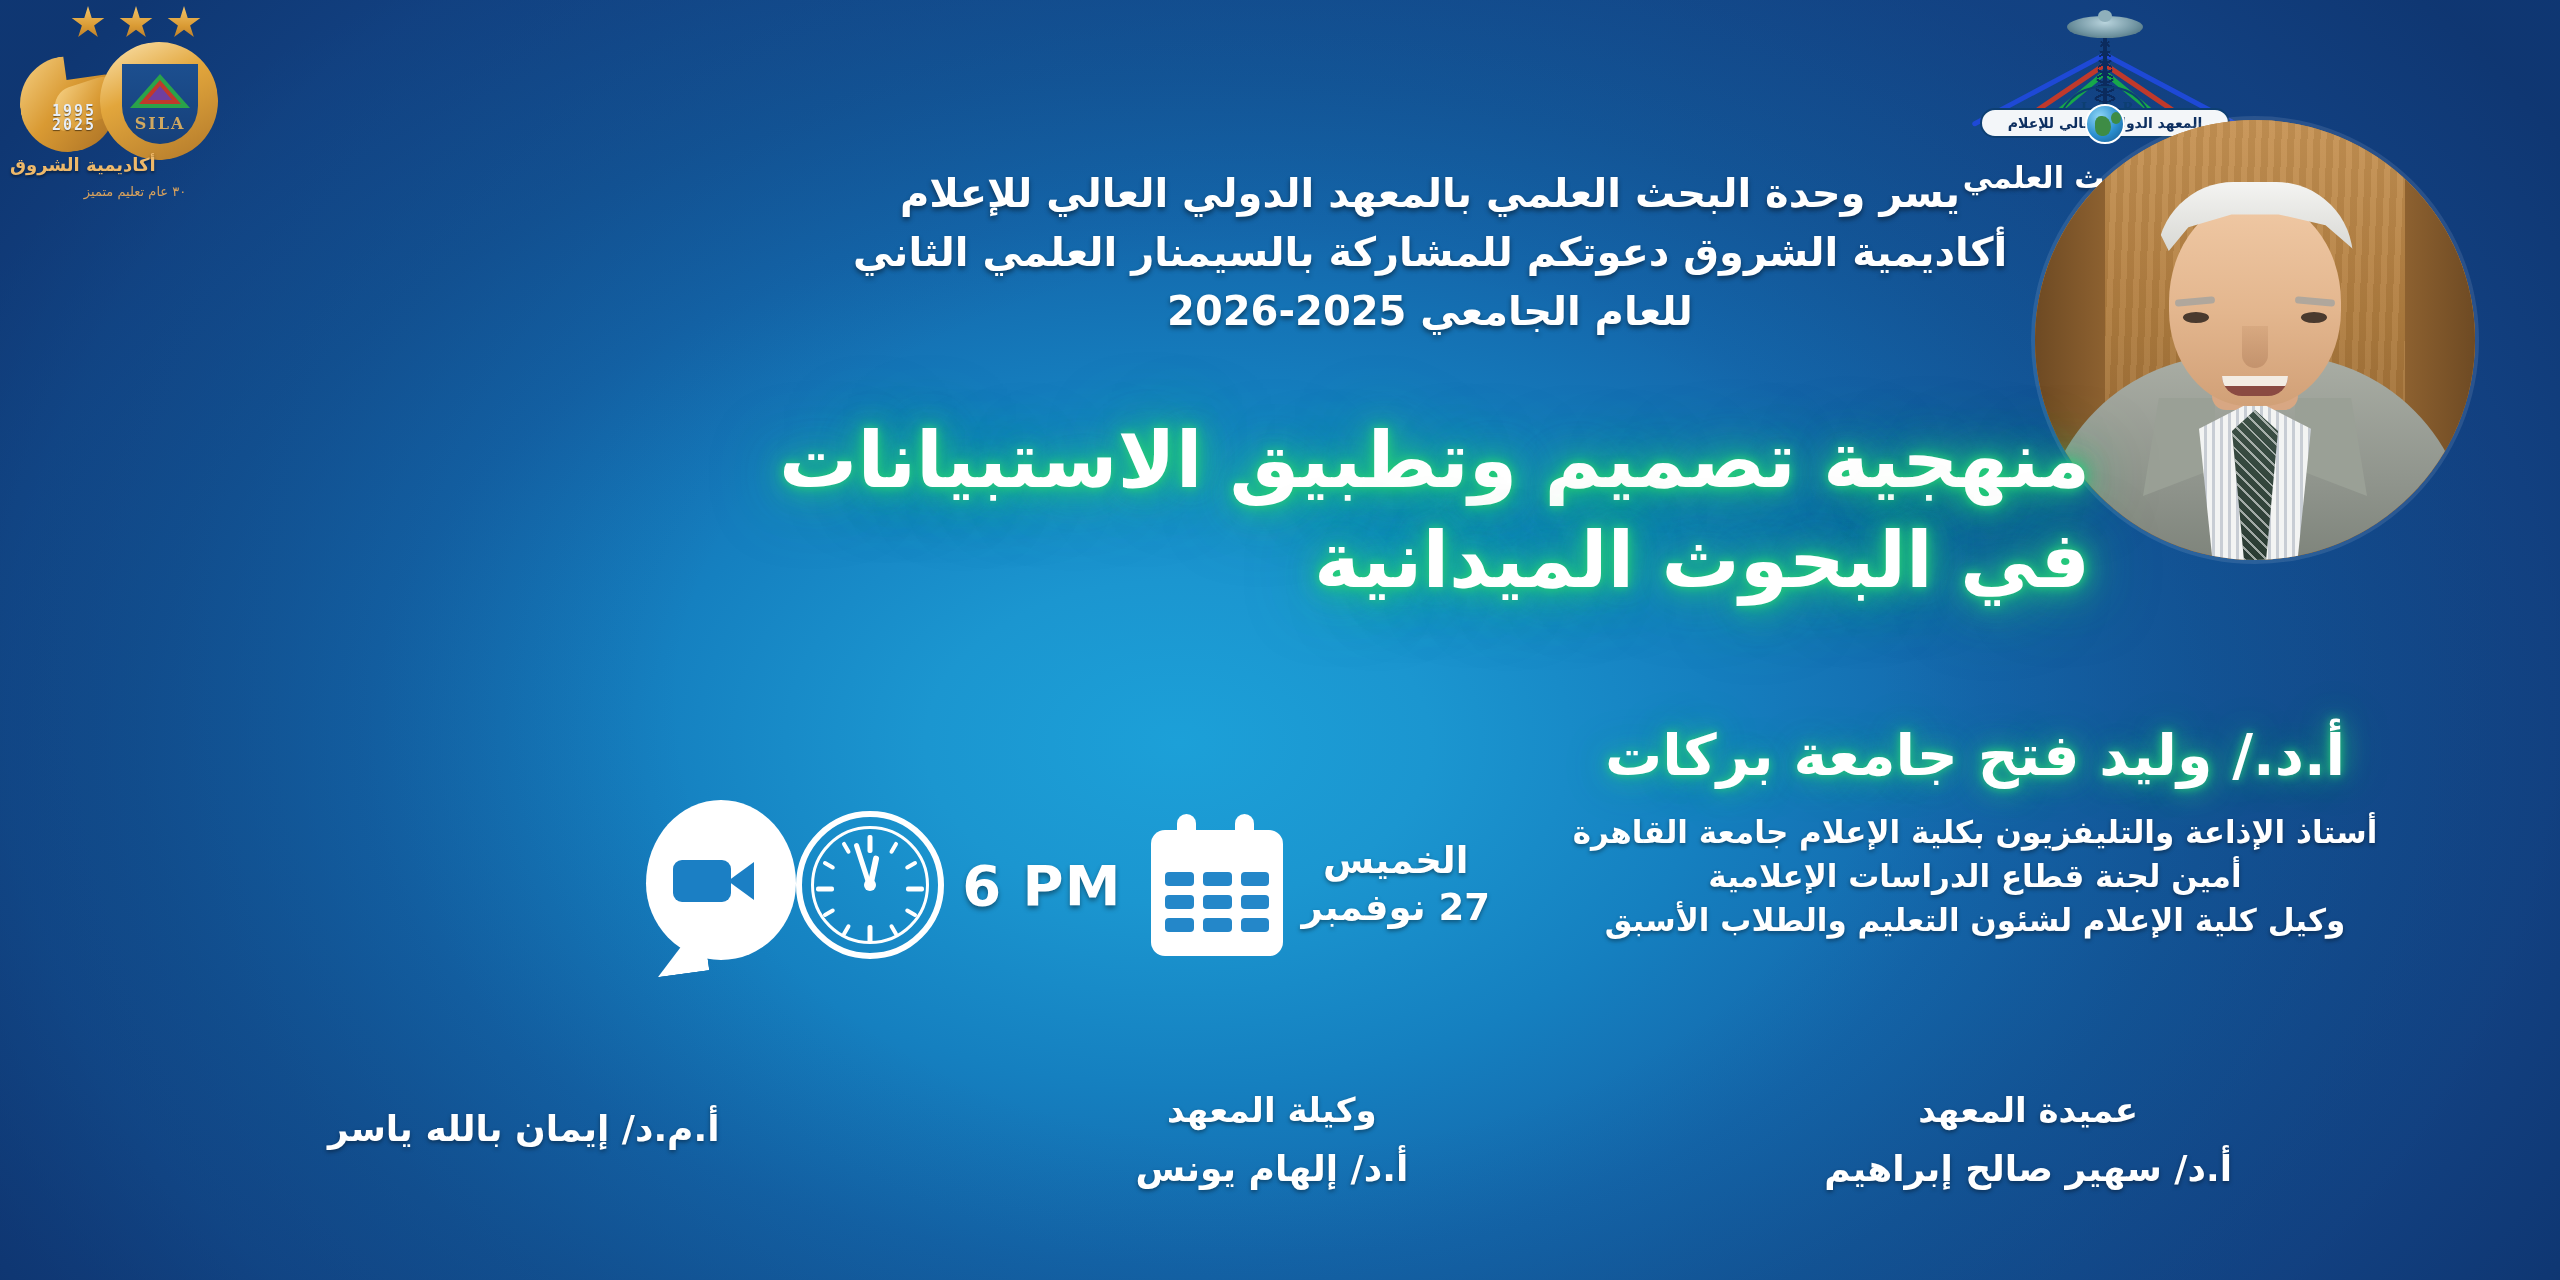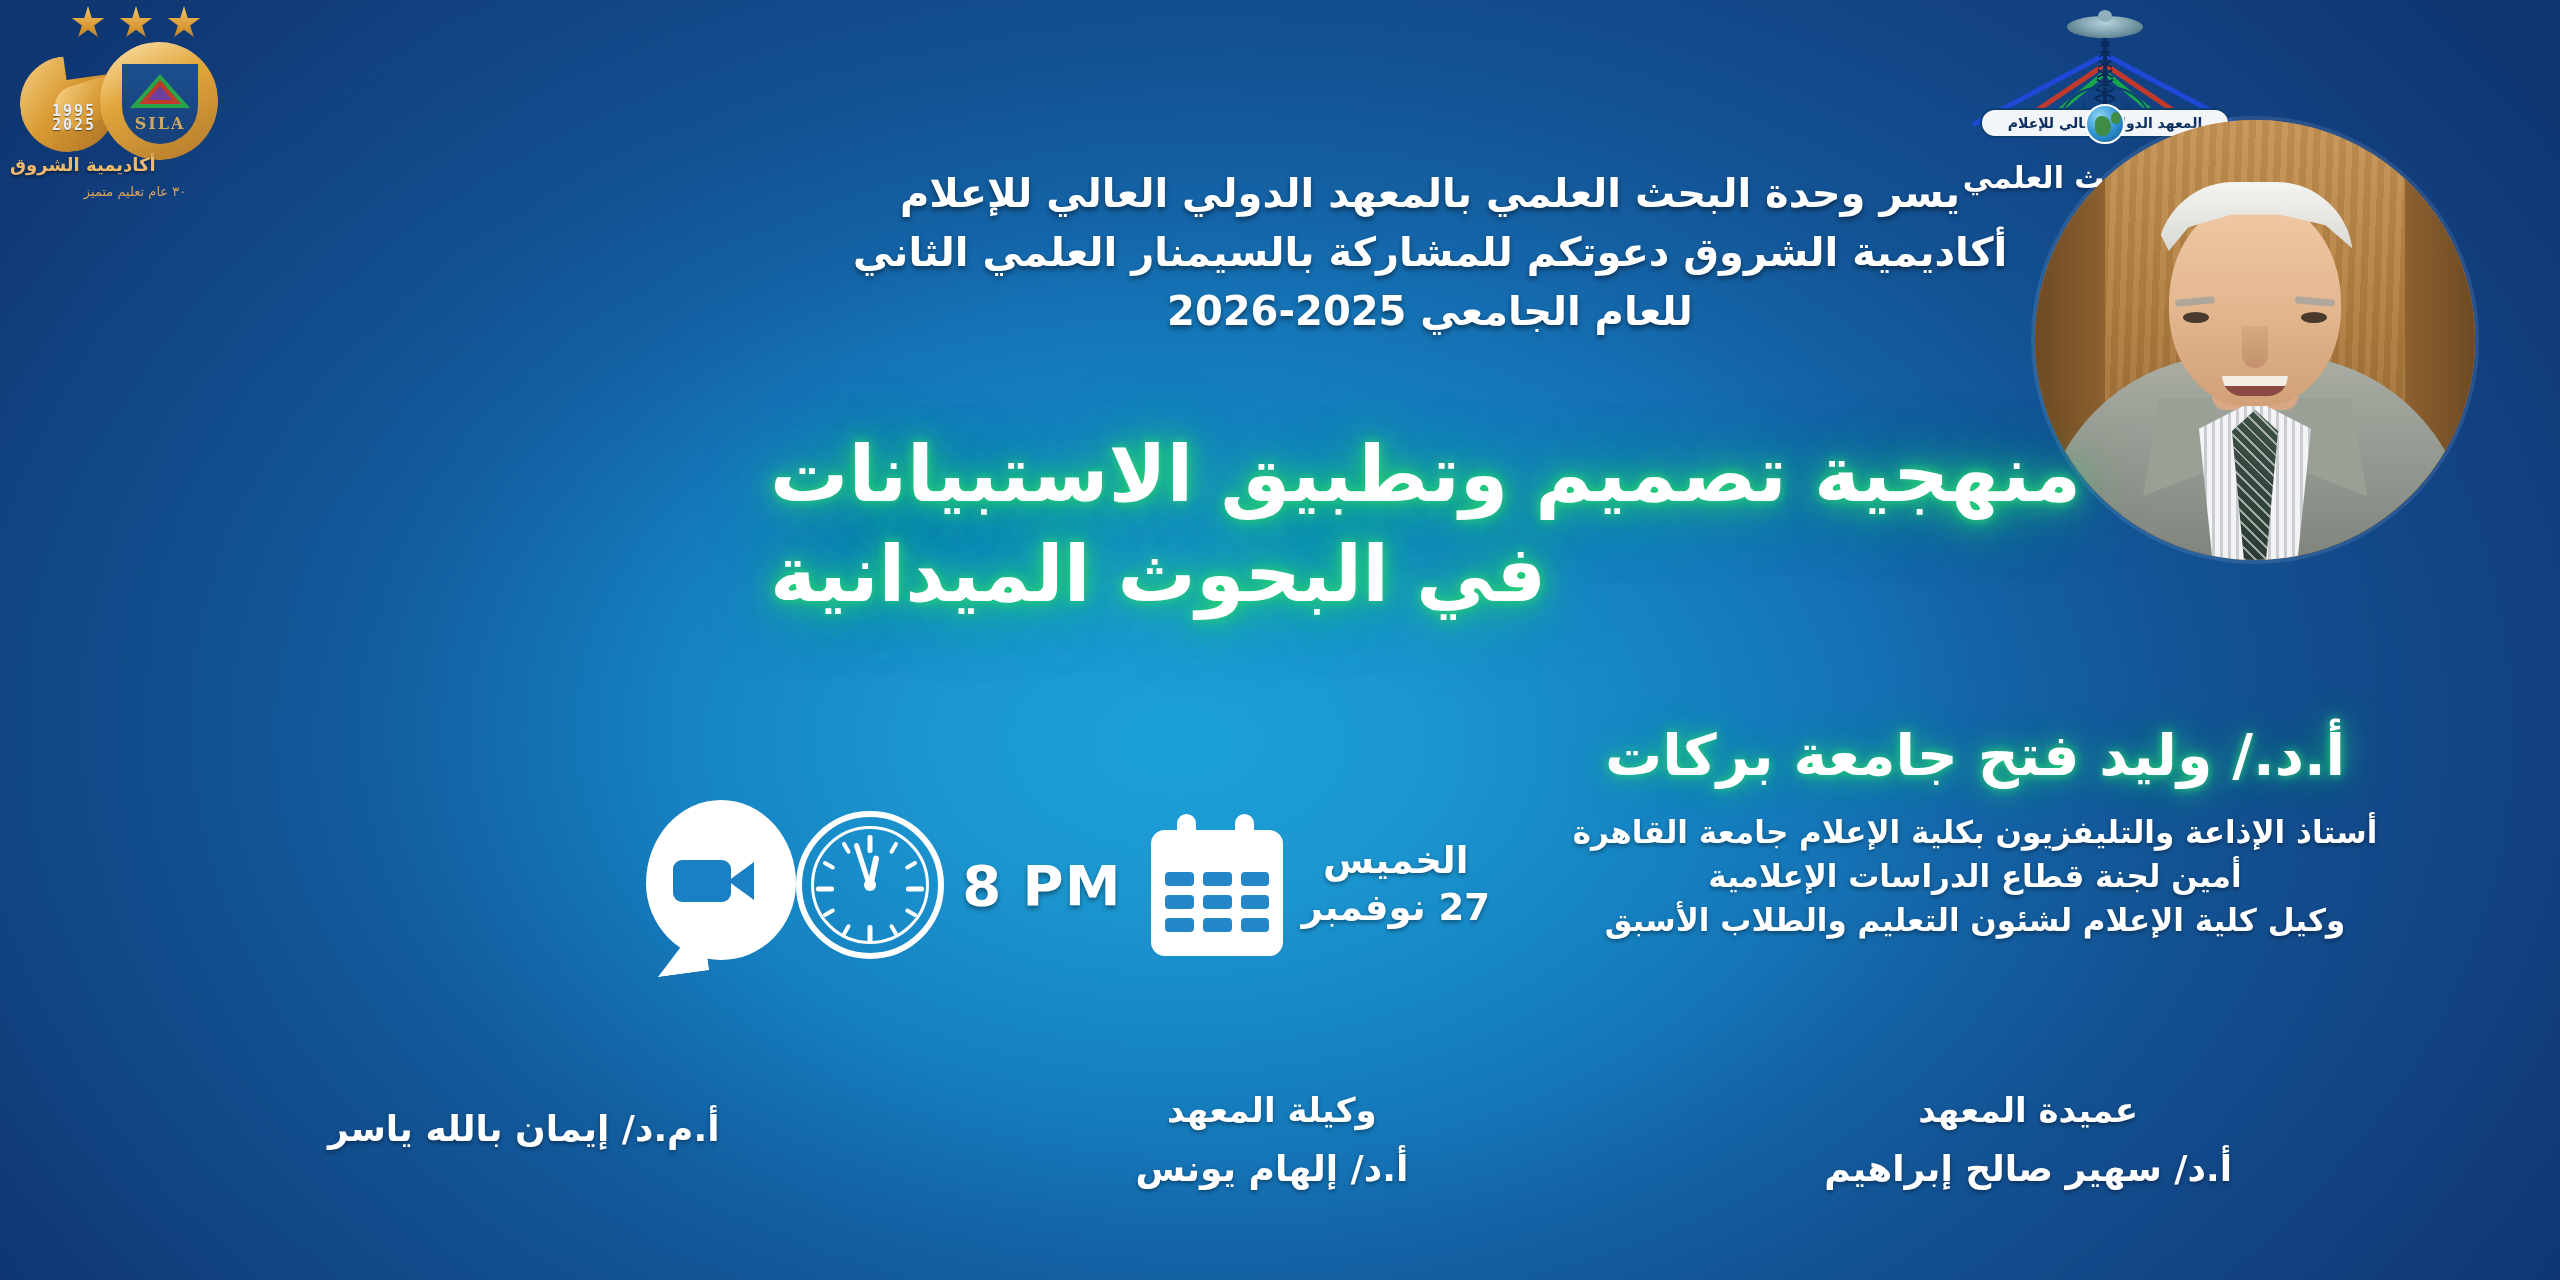--- a/index.html
+++ b/index.html
@@ -236,21 +236,21 @@
     right:470px;top:155px;width:1320px;text-align:center;
     color:#ffffff;font-weight:700;line-height:1.42;
     font-size:40px;
     text-shadow:0 3px 5px rgba(0,0,0,.45);
     margin-top:8px;
   }
   #header-text div{margin:2px 0;}
 
   
   #main-title{
-    right:470px;top:425px;width:1320px;text-align:left;
+    right:470px;top:411px;width:1320px;text-align:right;
     font-size:78px;font-weight:700;line-height:1.28;color:#ffffff;
     text-shadow:
       0 0 10px #27d07a,
       0 0 24px #21c97a,
       0 0 46px rgba(33,201,122,.85),
       0 0 72px rgba(33,201,122,.5);
   }
 
   
   #speaker-name{
@@ -451,21 +451,21 @@
         <div class="tick major" style="transform:translateX(-50%) rotate(180deg);"></div>
         <div class="tick" style="transform:translateX(-50%) rotate(210deg);"></div>
         <div class="tick" style="transform:translateX(-50%) rotate(240deg);"></div>
         <div class="tick major" style="transform:translateX(-50%) rotate(270deg);"></div>
         <div class="tick" style="transform:translateX(-50%) rotate(300deg);"></div>
         <div class="tick" style="transform:translateX(-50%) rotate(330deg);"></div>
         <div class="hand-m"></div>
         <div class="hand-h"></div>
         <div class="pivot"></div>
       </div>
-      <div class="time-text">8 PM</div>
+      <div class="time-text">6 PM</div>
     </div>
 
     <div class="info-item" style="margin-right:30px;">
       <div class="calendar">
         <div class="cal-ring l"></div>
         <div class="cal-ring r"></div>
         <div class="cal-body"></div>
         <div class="cal-grid">
           <div class="cal-cell"></div>
             <div class="cal-cell"></div>

